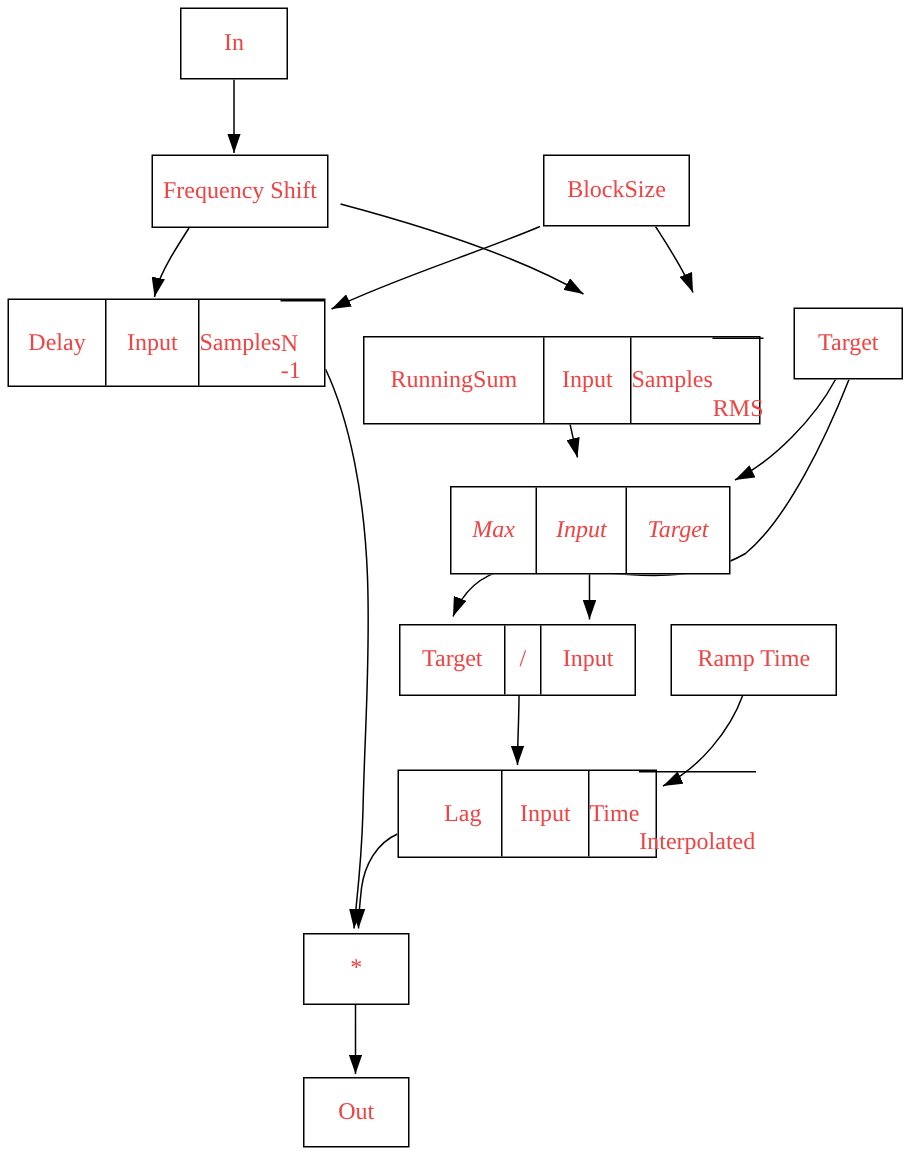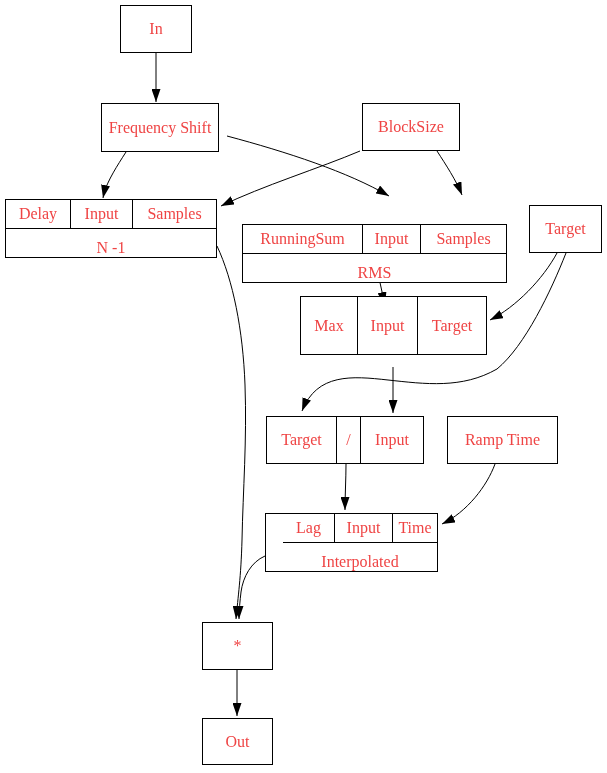--- a/index.html
+++ b/index.html
@@ -31,21 +31,21 @@
     align-items: center;
     justify-content: center;
     box-sizing: border-box;
     text-align: center;
   }
   .record {
     position: absolute;
     border: 1px solid #000000;
     background: #ffffff;
     display: flex;
-    flex-direction: column;
+    flex-direction: row;
     box-sizing: border-box;
   }
   .record .cells {
     display: flex;
     flex: 1;
   }
   .record .cell {
     display: flex;
     align-items: center;
     justify-content: center;
@@ -139,21 +139,21 @@
     </div>
     <div class="caption">
       <span>RMS</span>
     </div>
   </div>
 
   <div class="node" style="left:529px; top:205px; width:73px; height:48px;">
     <span>Target</span>
   </div>
 
-  <div class="record" style="left:300px; top:296px; width:187px; height:59px;">
+  <div class="record" style="left:300px; top:324px; width:187px; height:59px;font-style:italic;">
     <div class="cells">
       <div class="cell" style="width:57px;">
         <span>Max</span>
       </div>
       <div class="cell" style="width:60px;">
         <span>Input</span>
       </div>
       <div class="cell" style="flex:1;">
         <span>Target</span>
       </div>

